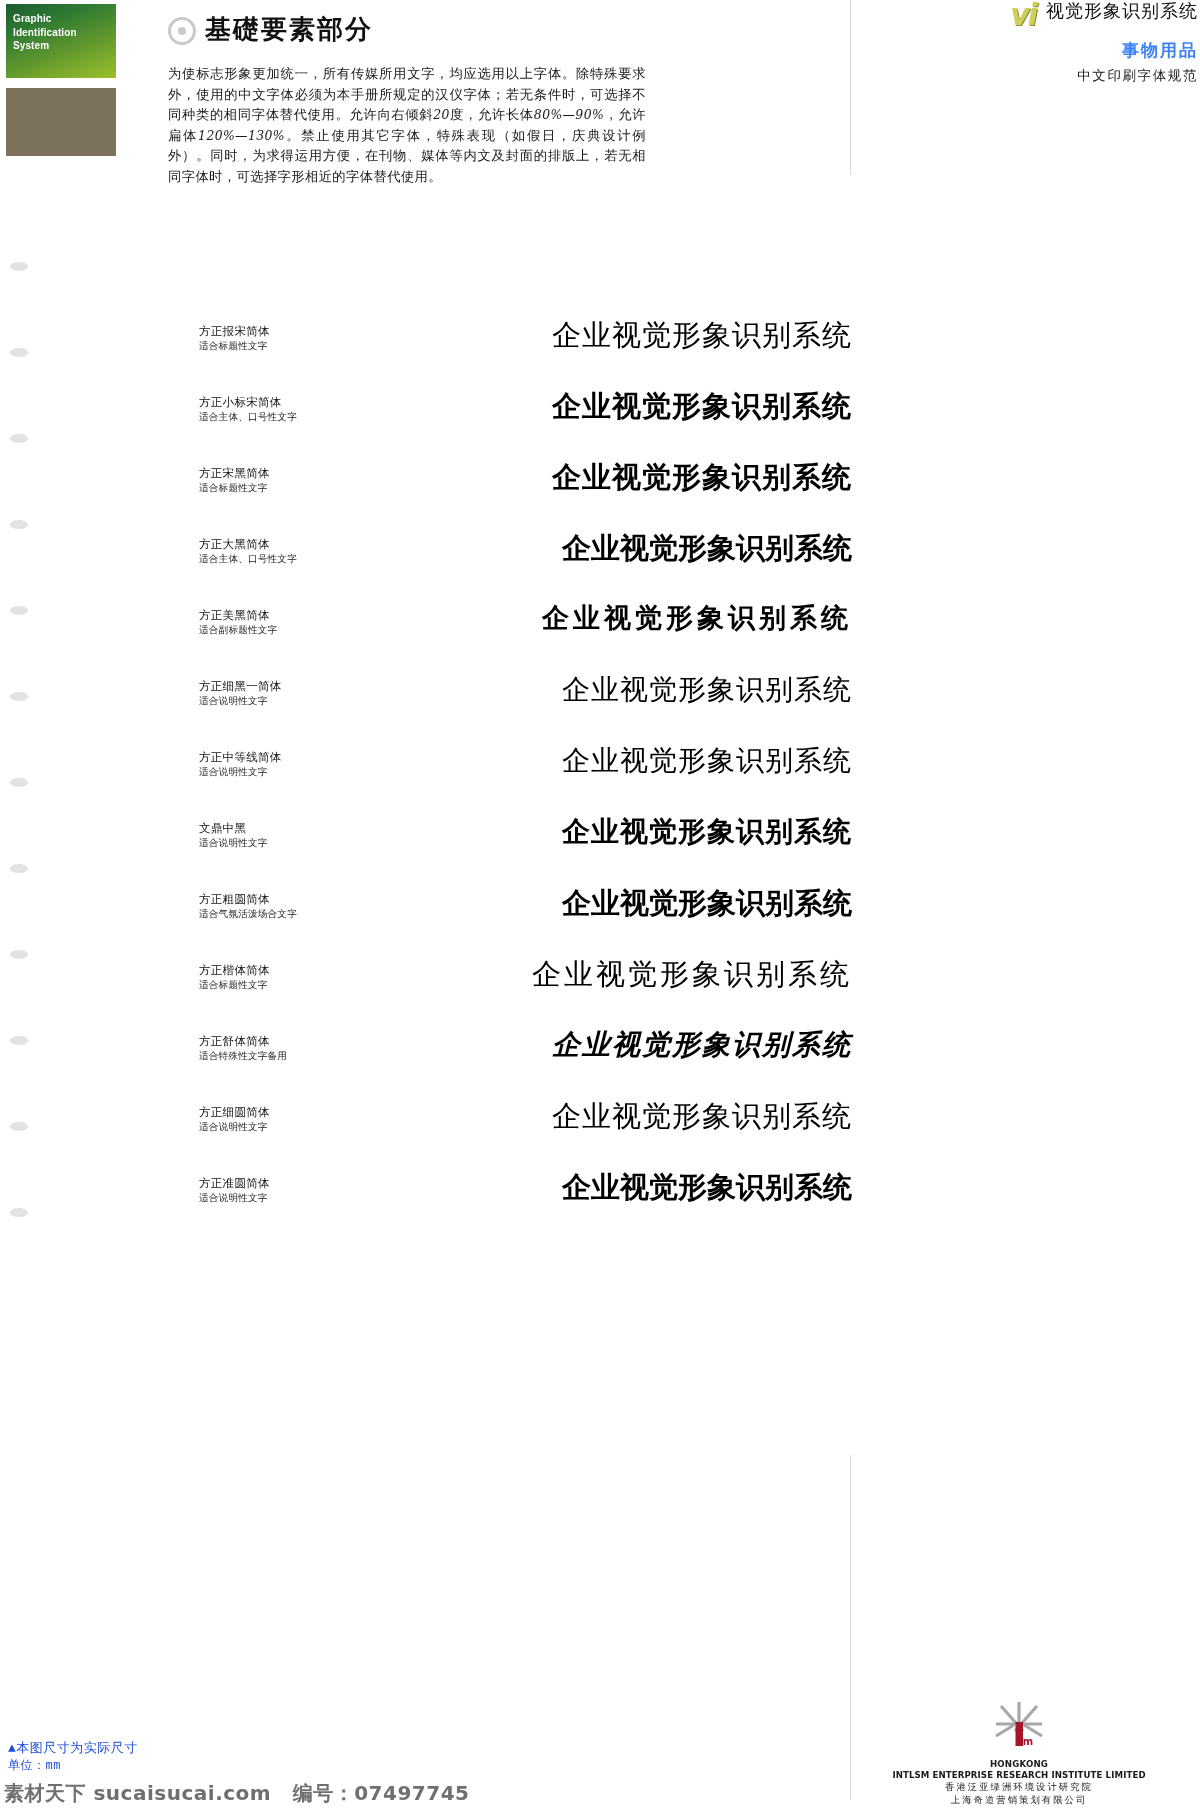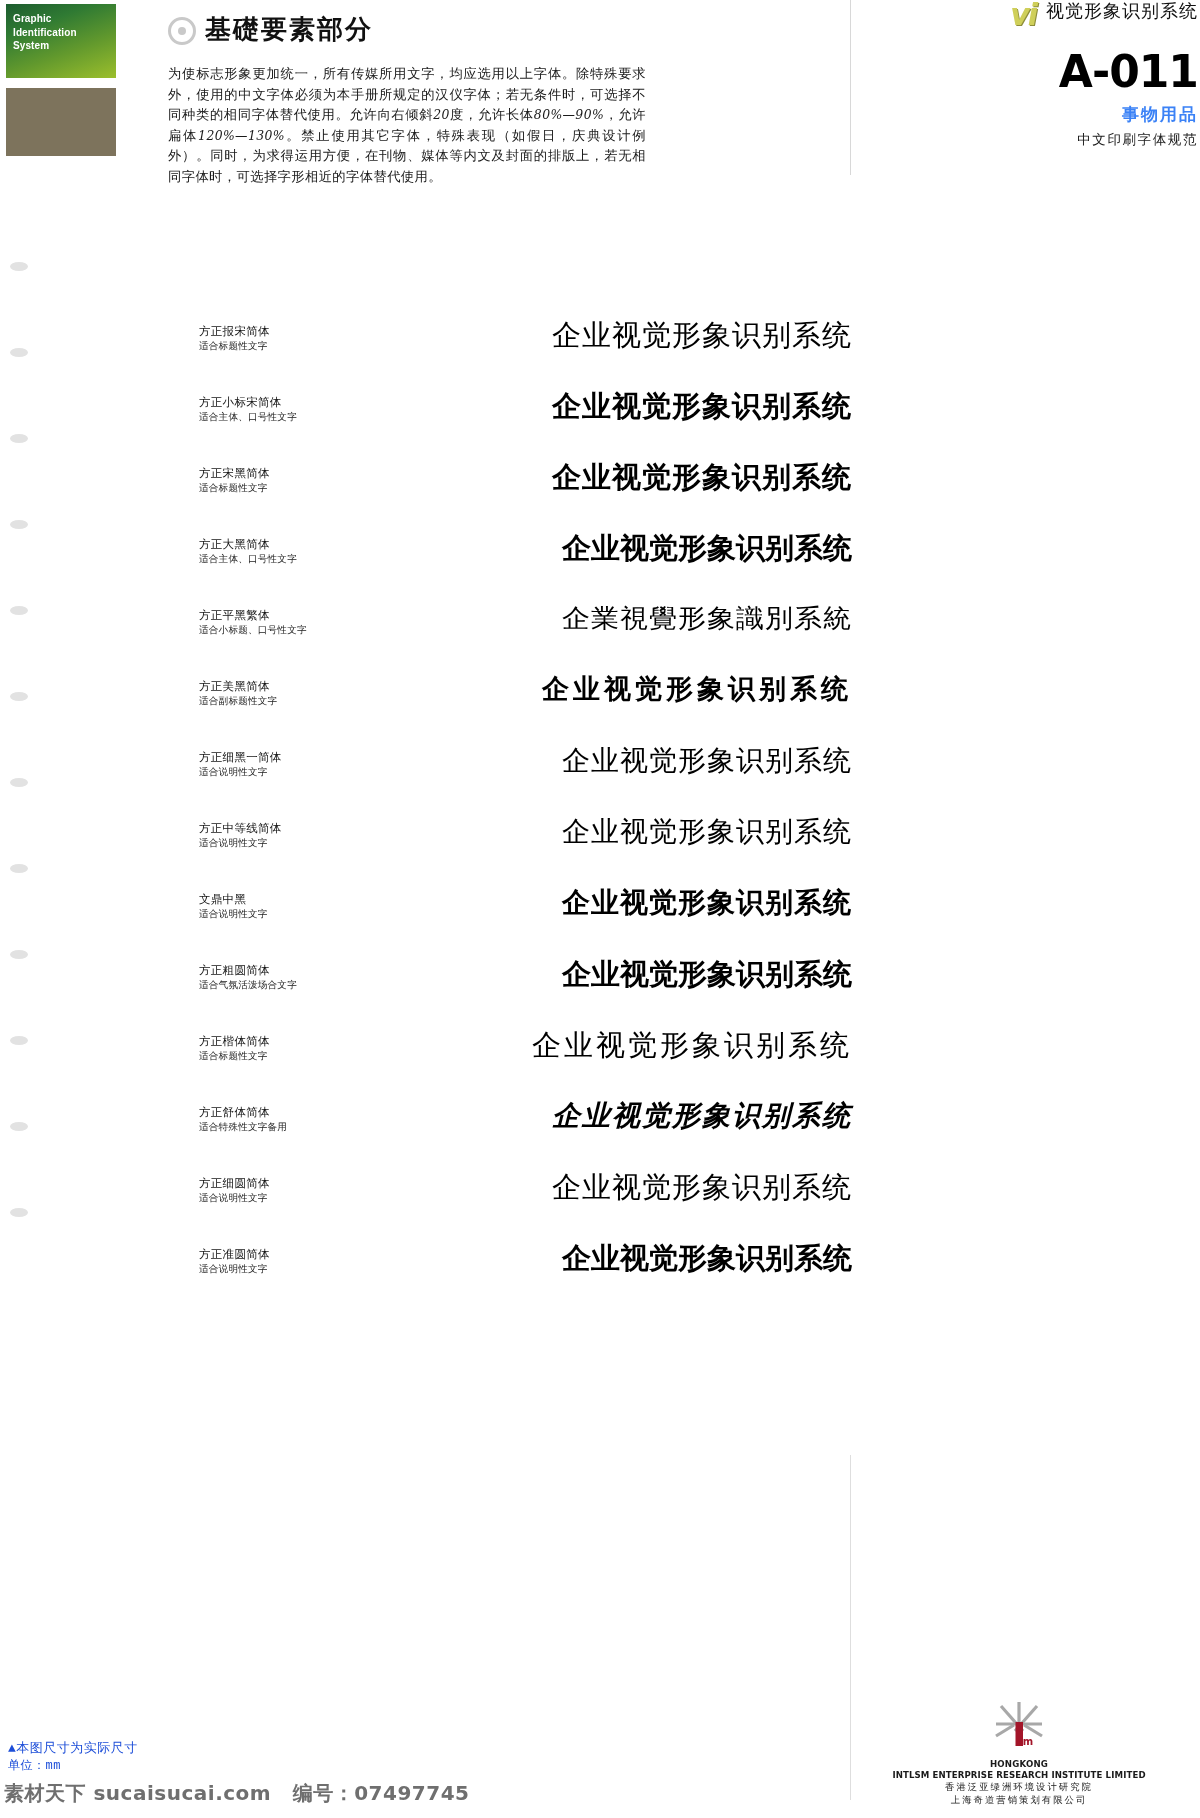--- a/index.html
+++ b/index.html
@@ -168,21 +168,20 @@
   </div>
 
   <div class="intro"><span>为使标志形象更加统一，所有传媒所用文字，均应选用以上字体。除特殊要求外，使用的中文字体必须为本手册所规定的汉仪字体；若无条件时，可选择不同种类的相同字体替代使用。允许向右倾斜</span><span class="it">20</span><span>度，允许长体</span><span class="it">80%—90%</span><span>，允许扁体</span><span class="it">120%—130%</span><span>。禁止使用其它字体，特殊表现（如假日，庆典设计例外）。同时，为求得运用方便，在刊物、媒体等内文及封面的排版上，若无相同字体时，可选择字形相近的字体替代使用。</span></div>
 
   <div class="hdr-rule"></div>
   <div class="hdr-right">
     <div class="vi-row">
       <span class="vi-mark">vi</span>
       <span class="vi-text">视觉形象识别系统</span>
     </div>
-    <div class="code">A-011</div>
     <div class="sub1">事物用品</div>
     <div class="sub2">中文印刷字体规范</div>
   </div>
 
   <div class="rows">
       <div class="row">
         <div class="label">
           <div class="name">方正报宋简体</div>
           <div class="use">适合标题性文字</div>
         </div>
@@ -201,27 +200,20 @@
           <div class="use">适合标题性文字</div>
         </div>
         <div class="sample s-songhei">企业视觉形象识别系统</div>
       </div>
       <div class="row">
         <div class="label">
           <div class="name">方正大黑简体</div>
           <div class="use">适合主体、口号性文字</div>
         </div>
         <div class="sample s-dahei">企业视觉形象识别系统</div>
-      </div>
-      <div class="row">
-        <div class="label">
-          <div class="name">方正平黑繁体</div>
-          <div class="use">适合小标题、口号性文字</div>
-        </div>
-        <div class="sample s-pinghei">企業視覺形象識別系統</div>
       </div>
       <div class="row">
         <div class="label">
           <div class="name">方正美黑简体</div>
           <div class="use">适合副标题性文字</div>
         </div>
         <div class="sample s-meihei">企业视觉形象识别系统</div>
       </div>
       <div class="row">
         <div class="label">

